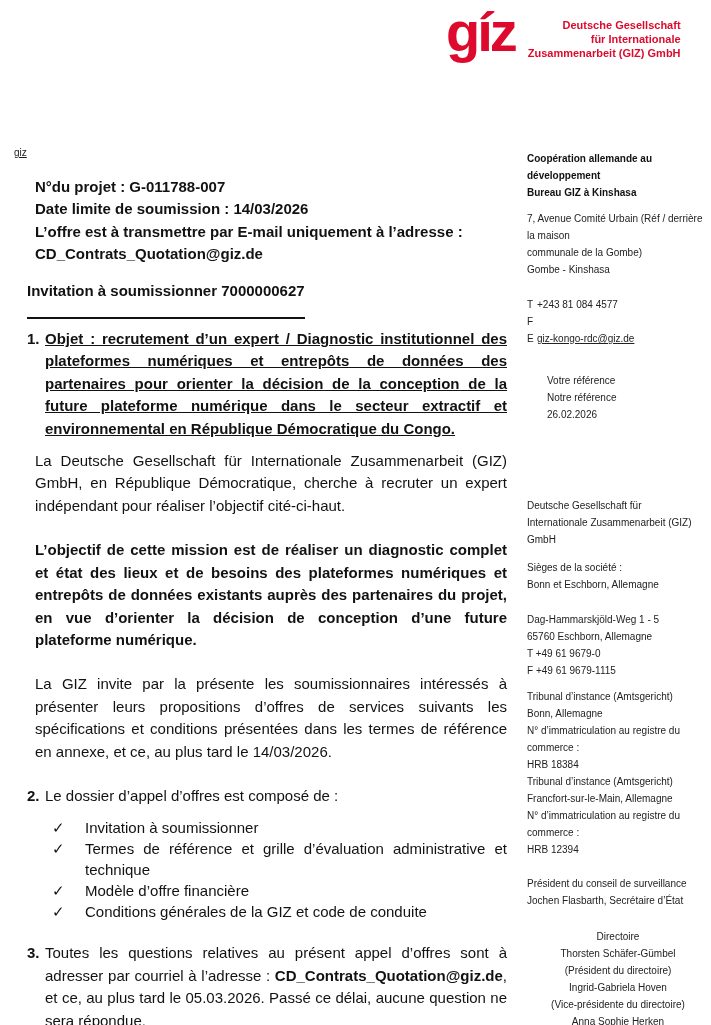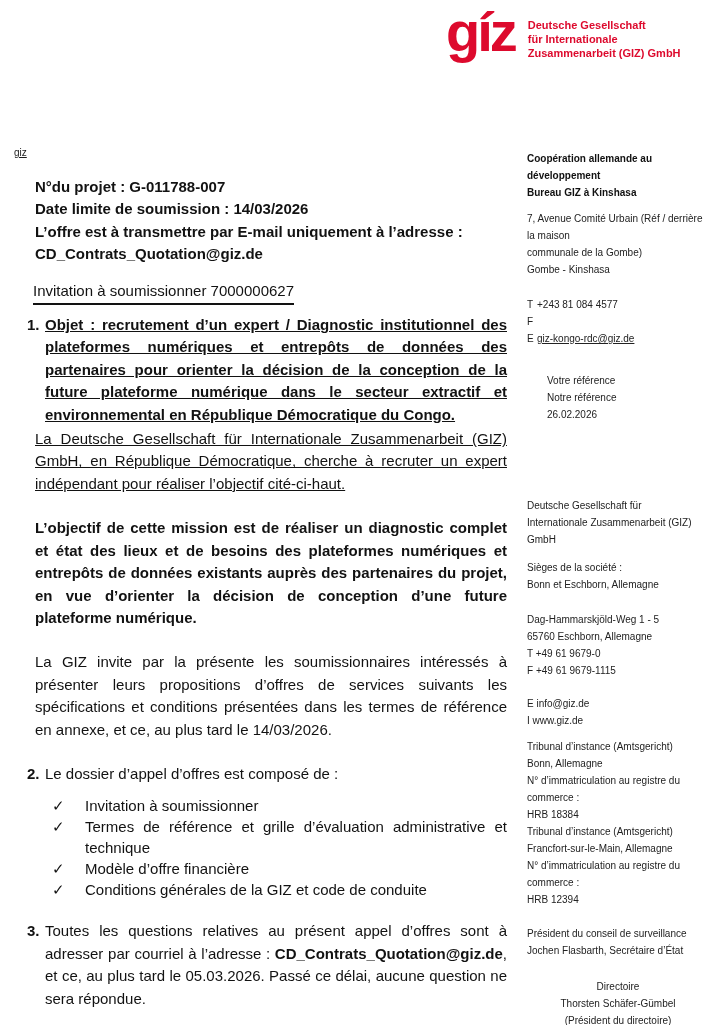--- a/index.html
+++ b/index.html
@@ -12,20 +12,21 @@
     overflow: hidden;
   }
 
   
   .logo-row {
     position: absolute;
     left: 446px; top: 4px;
     display: flex;
     align-items: flex-start;
     gap: 13px;
+    text-align: right;
   }
   .logo-word {
     font-size: 56px;
     font-weight: 700;
     letter-spacing: -3px;
     line-height: 56px;
     color: var(--brand-red);
   }
   .logo-tagline {
     margin-top: 14px;
@@ -52,37 +53,37 @@
     width: 480px;
     font-size: 15px;
     line-height: 22.4px;
   }
   .intro {
     margin-left: 8px;
     font-weight: 700;
     white-space: pre-line;
   }
   .title {
-    margin: 14px 0 0 6px;
+    margin: 14px 0 0 0;
     display: inline-block;
-    font-weight: 400;
+    font-weight: 700;
     border-bottom: 2px solid #121212;
-    padding-bottom: 1px;
+    padding-bottom: 15px;
   }
   .item { display: flex; margin-top: 22px; }
   .item .num { flex: 0 0 18px; font-weight: 700; }
   .item .body { flex: 1; text-align: justify; }
   .item.first { margin-top: 9px; }
   .item.first .body { font-weight: 700; text-decoration: underline; }
   .para {
     margin: 22px 0 0 8px;
     text-align: justify;
   }
   .para.b { font-weight: 700; }
-  .para.tight { margin-top: 2px; text-decoration: underline; }
+  .para.tight { margin-top: 10px; }
   .checklist { margin: 10px 0 0 25px; line-height: 21px; }
   .check-row { display: flex; }
   .check-row .tick { flex: 0 0 33px; }
   .check-row .txt { flex: 1; text-align: justify; }
   .item.q3 { margin-top: 20px; }
 
   
   .sidebar {
     position: absolute;
     left: 527px; top: 150px;
@@ -202,22 +203,20 @@
 
   <div class="sb sb-m11">Sièges de la société :
 Bonn et Eschborn, Allemagne</div>
 
 
   <div class="sb sb-m18">Dag-Hammarskjöld-Weg 1 - 5
 65760 Eschborn, Allemagne
 T +49 61 9679-0
 F +49 61 9679-1115</div>
 
-  <div class="sb sb-m16">E info@giz.de
-I www.giz.de</div>
 
   <div class="sb sb-m9">Tribunal d’instance (Amtsgericht)
 Bonn, Allemagne
 N° d’immatriculation au registre du commerce :
 HRB 18384
 Tribunal d’instance (Amtsgericht)
 Francfort-sur-le-Main, Allemagne
 N° d’immatriculation au registre du commerce :
 HRB 12394</div>
 

